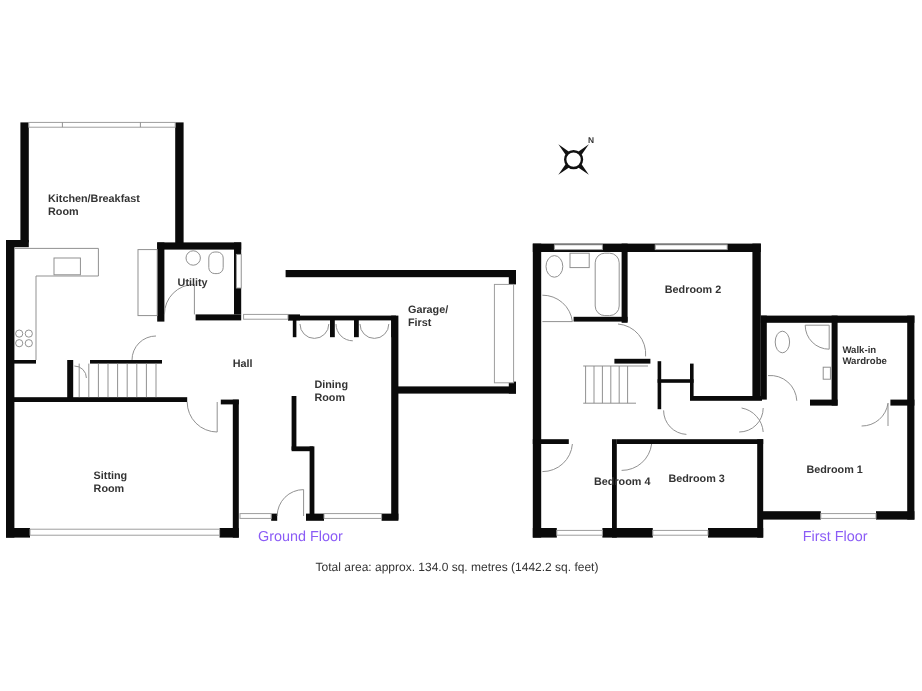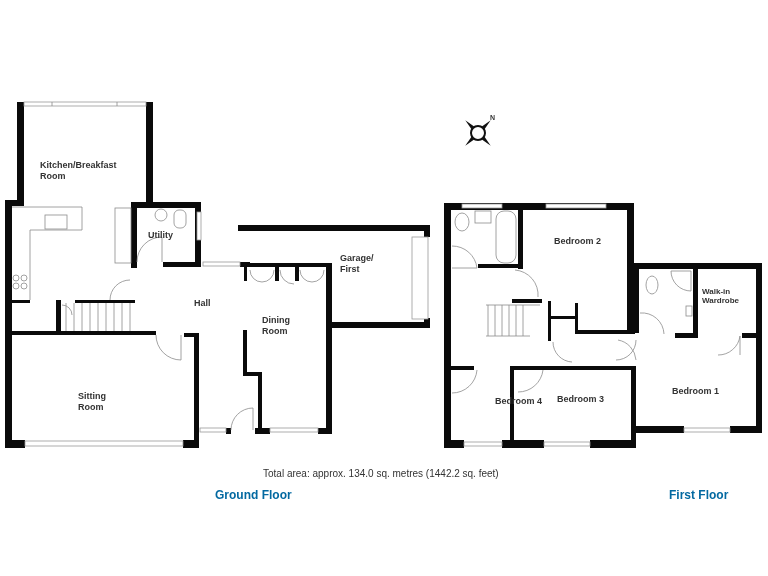--- a/index.html
+++ b/index.html
@@ -4,21 +4,21 @@
 <style>
   html, body { margin: 0; padding: 0; background: #ffffff; }
   body { width: 768px; height: 576px; position: relative; overflow: hidden; font-family: "Liberation Sans", sans-serif; }
   #plan { position: absolute; left: 0; top: 0; width: 768px; height: 576px; }
   .wall { fill: #0a0a0a; }
   .win { fill: #ffffff; stroke: #9a9a9a; stroke-width: 0.8; }
   .fix { fill: none; stroke: #8c8c8c; stroke-width: 0.8; }
   .door { fill: none; stroke: #8c8c8c; stroke-width: 0.8; }
   .lbl { position: absolute; font-size: 9px; font-weight: bold; color: #333; text-align: left; line-height: 11px; white-space: nowrap; }
   .lbl.small { font-size: 8px; line-height: 9px; }
-  .floor-lbl { position: absolute; font-size: 12px; font-weight: bold; color: #0369a1; white-space: nowrap; margin-top: 48px; }
+  .floor-lbl { position: absolute; font-size: 12px; font-weight: normal; color: #8b5cf6; white-space: nowrap; }
   .total { position: absolute; font-size: 10px; color: #333; white-space: nowrap; }
 </style>
 </head>
 <body>
 
 <svg id="plan" viewBox="0 0 768 576" xmlns="http://www.w3.org/2000/svg">
 
   <g>
 
     <rect class="wall" x="17" y="102" width="7" height="100"></rect>

